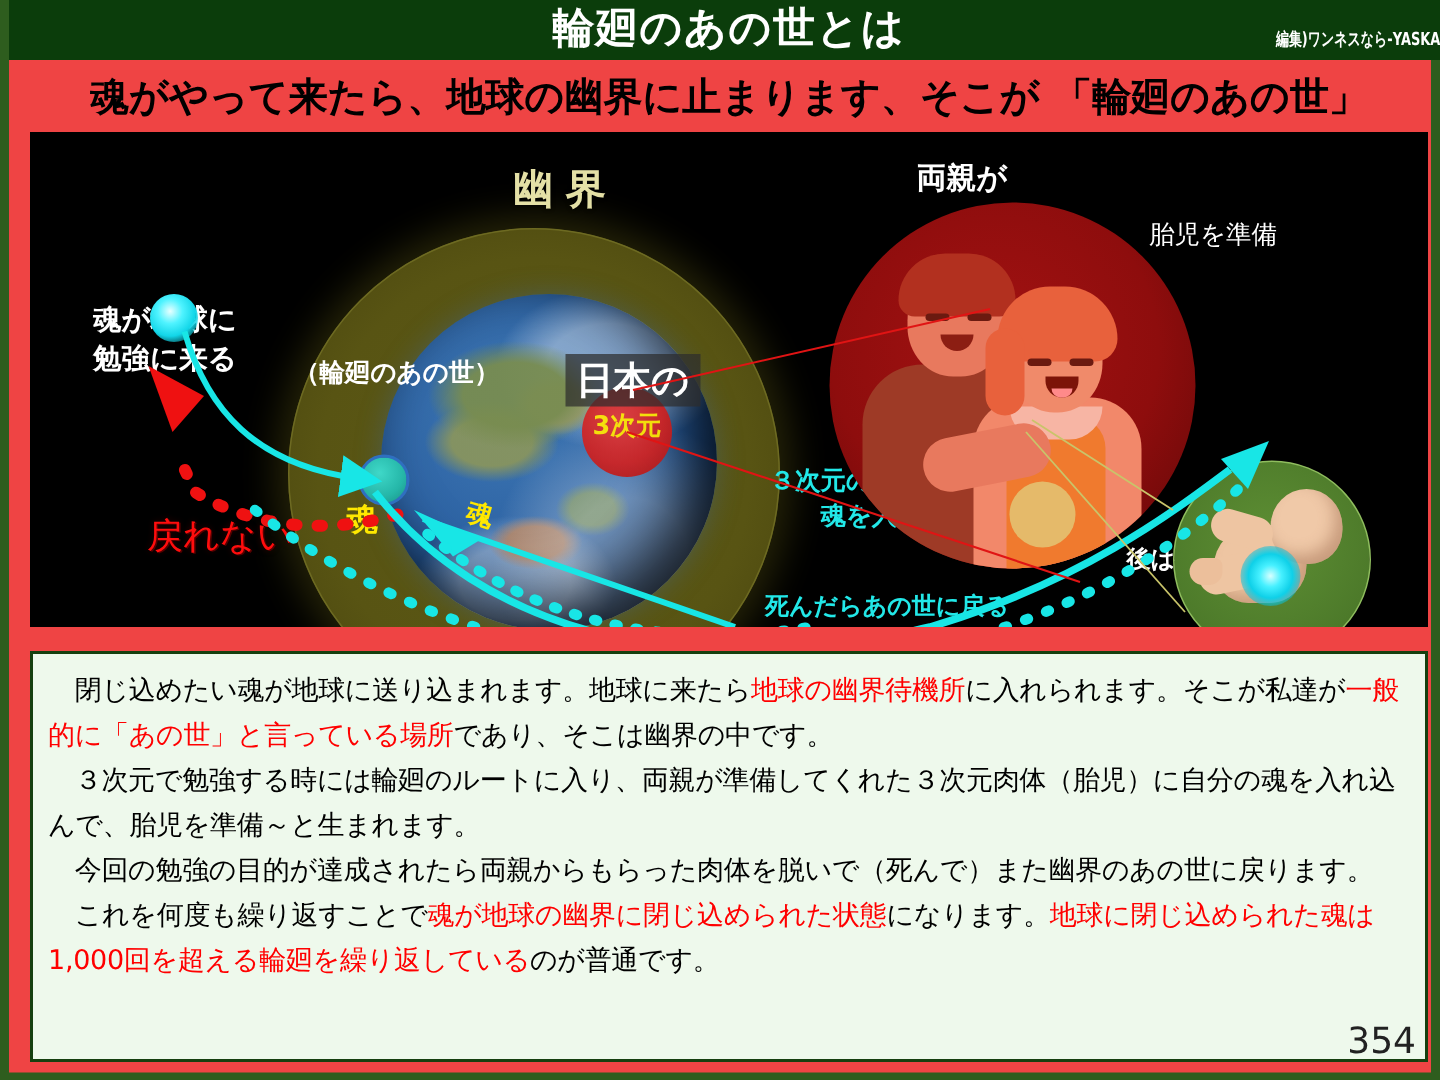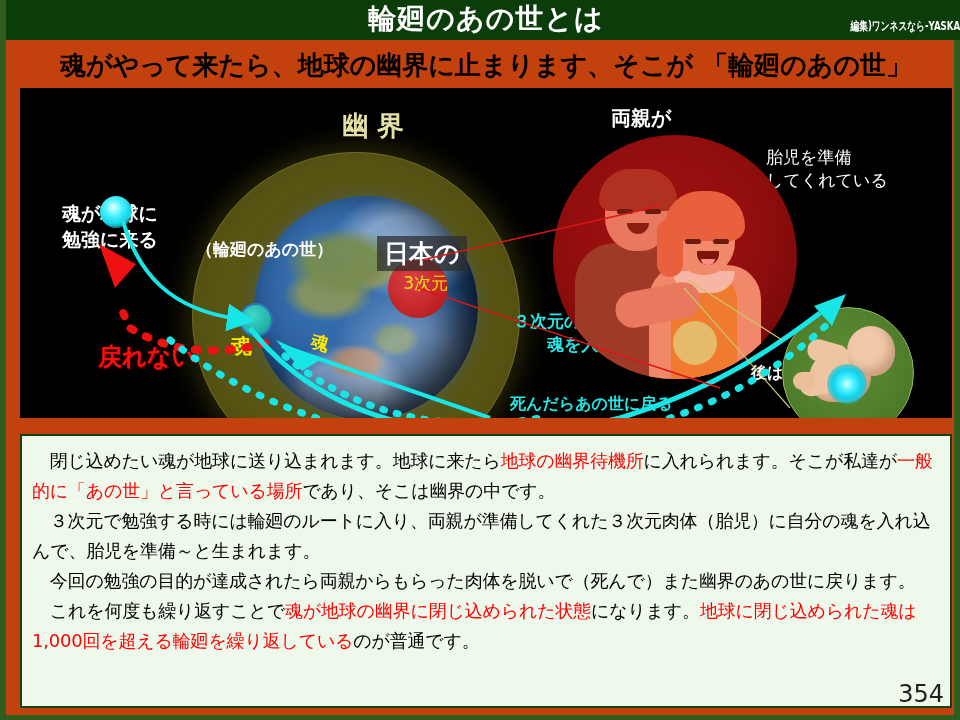--- a/index.html
+++ b/index.html
@@ -4,21 +4,21 @@
 <style>
   html,body{margin:0;padding:0;}
   body{
     width:960px;height:720px;
     background:#eaf7e8;
     font-family:"DejaVu Sans","Liberation Sans",sans-serif;
     overflow:hidden;
   }
   #slide{
     position:relative;width:960px;height:720px;
-    background:#c2410c;
+    background:#ef4444;
     box-sizing:border-box;
     border-left:6px solid #2e5d1e;
     border-right:6px solid #2e5d1e;
     border-bottom:5px solid #2e5d1e;
   }
 
   
   .titlebar{
     position:absolute;left:0;top:0;width:960px;height:40px;
     background:#0b3d0b;
@@ -90,41 +90,41 @@
   }
 
   
   .dim3{
     position:absolute;left:368px;top:170px;width:60px;height:60px;
     border-radius:50%;
     background:radial-gradient(circle at 42% 38%, #e23a3a 0%, #cf2222 55%, #a81414 100%);
     opacity:.93;
   }
   .dim3 span{
-    position:absolute;left:0;top:14px;width:60px;text-align:right;
-    color:#ffe600;font-size:17px;font-weight:400;
+    position:absolute;left:0;top:14px;width:60px;text-align:center;
+    color:#ffe600;font-size:17px;font-weight:700;
   }
 
   .jp-box{
     left:357px;top:148px;
     background:rgba(45,45,45,.72);
     color:#ffffff;font-size:25px;font-weight:700;
     padding:1px 7px;
   }
 
   .lbl-tomaru{
     left:176px;top:150px;color:#ffffff;font-size:17px;font-weight:700;
     text-align:center;line-height:22px;
   }
   .lbl-soul-come{
     left:42px;top:112px;color:#ffffff;font-size:19px;font-weight:700;
     line-height:26px;text-align:center;
   }
   .lbl-modorenai{
-    left:78px;top:253px;color:#ff0d0d;font-size:24px;font-weight:700;
+    left:78px;top:253px;color:#ff0d0d;font-size:24px;font-weight:400;
     text-shadow:1px 1px 0 #500,0 0 4px #300;
   }
   .lbl-soul-y1{left:211px;top:244px;color:#ffe800;font-size:21px;font-weight:700;}
   .lbl-soul-y2{left:291px;top:243px;color:#ffe800;font-size:18px;font-weight:700;transform:rotate(16deg);}
   .lbl-ryoushin{left:591px;top:17px;color:#ffffff;font-size:20px;font-weight:700;}
   .lbl-taiji{left:746px;top:58px;color:#ffffff;font-size:17px;font-weight:400;line-height:23px;}
   .lbl-ato{left:731px;top:275px;color:#ffffff;font-size:16px;font-weight:700;}
   .lbl-ireru{left:493px;top:222px;color:#22e8e8;font-size:17px;font-weight:700;line-height:23px;text-align:center;}
   .lbl-shindara{left:490px;top:306px;color:#22e8e8;font-size:16px;font-weight:700;}
 
@@ -240,21 +240,20 @@
       <div>（輪廻のあの世）</div>
     </div>
 
     <div class="lab lbl-modorenai">戻れない</div>
     <div class="lab lbl-soul-y1">魂</div>
     <div class="lab lbl-soul-y2">魂</div>
     <div class="lab lbl-ryoushin">両親が</div>
 
     <div class="lab lbl-taiji">
       <div>胎児を準備</div>
-      <div>してくれている</div>
     </div>
 
     <div class="lab lbl-ato">後は生まれるのを待つ</div>
 
     <div class="lab lbl-ireru">
       <div>３次元の胎児に自分の</div>
       <div>魂を入れ込む</div>
     </div>
 
     <div class="lab lbl-shindara">死んだらあの世に戻る</div>

